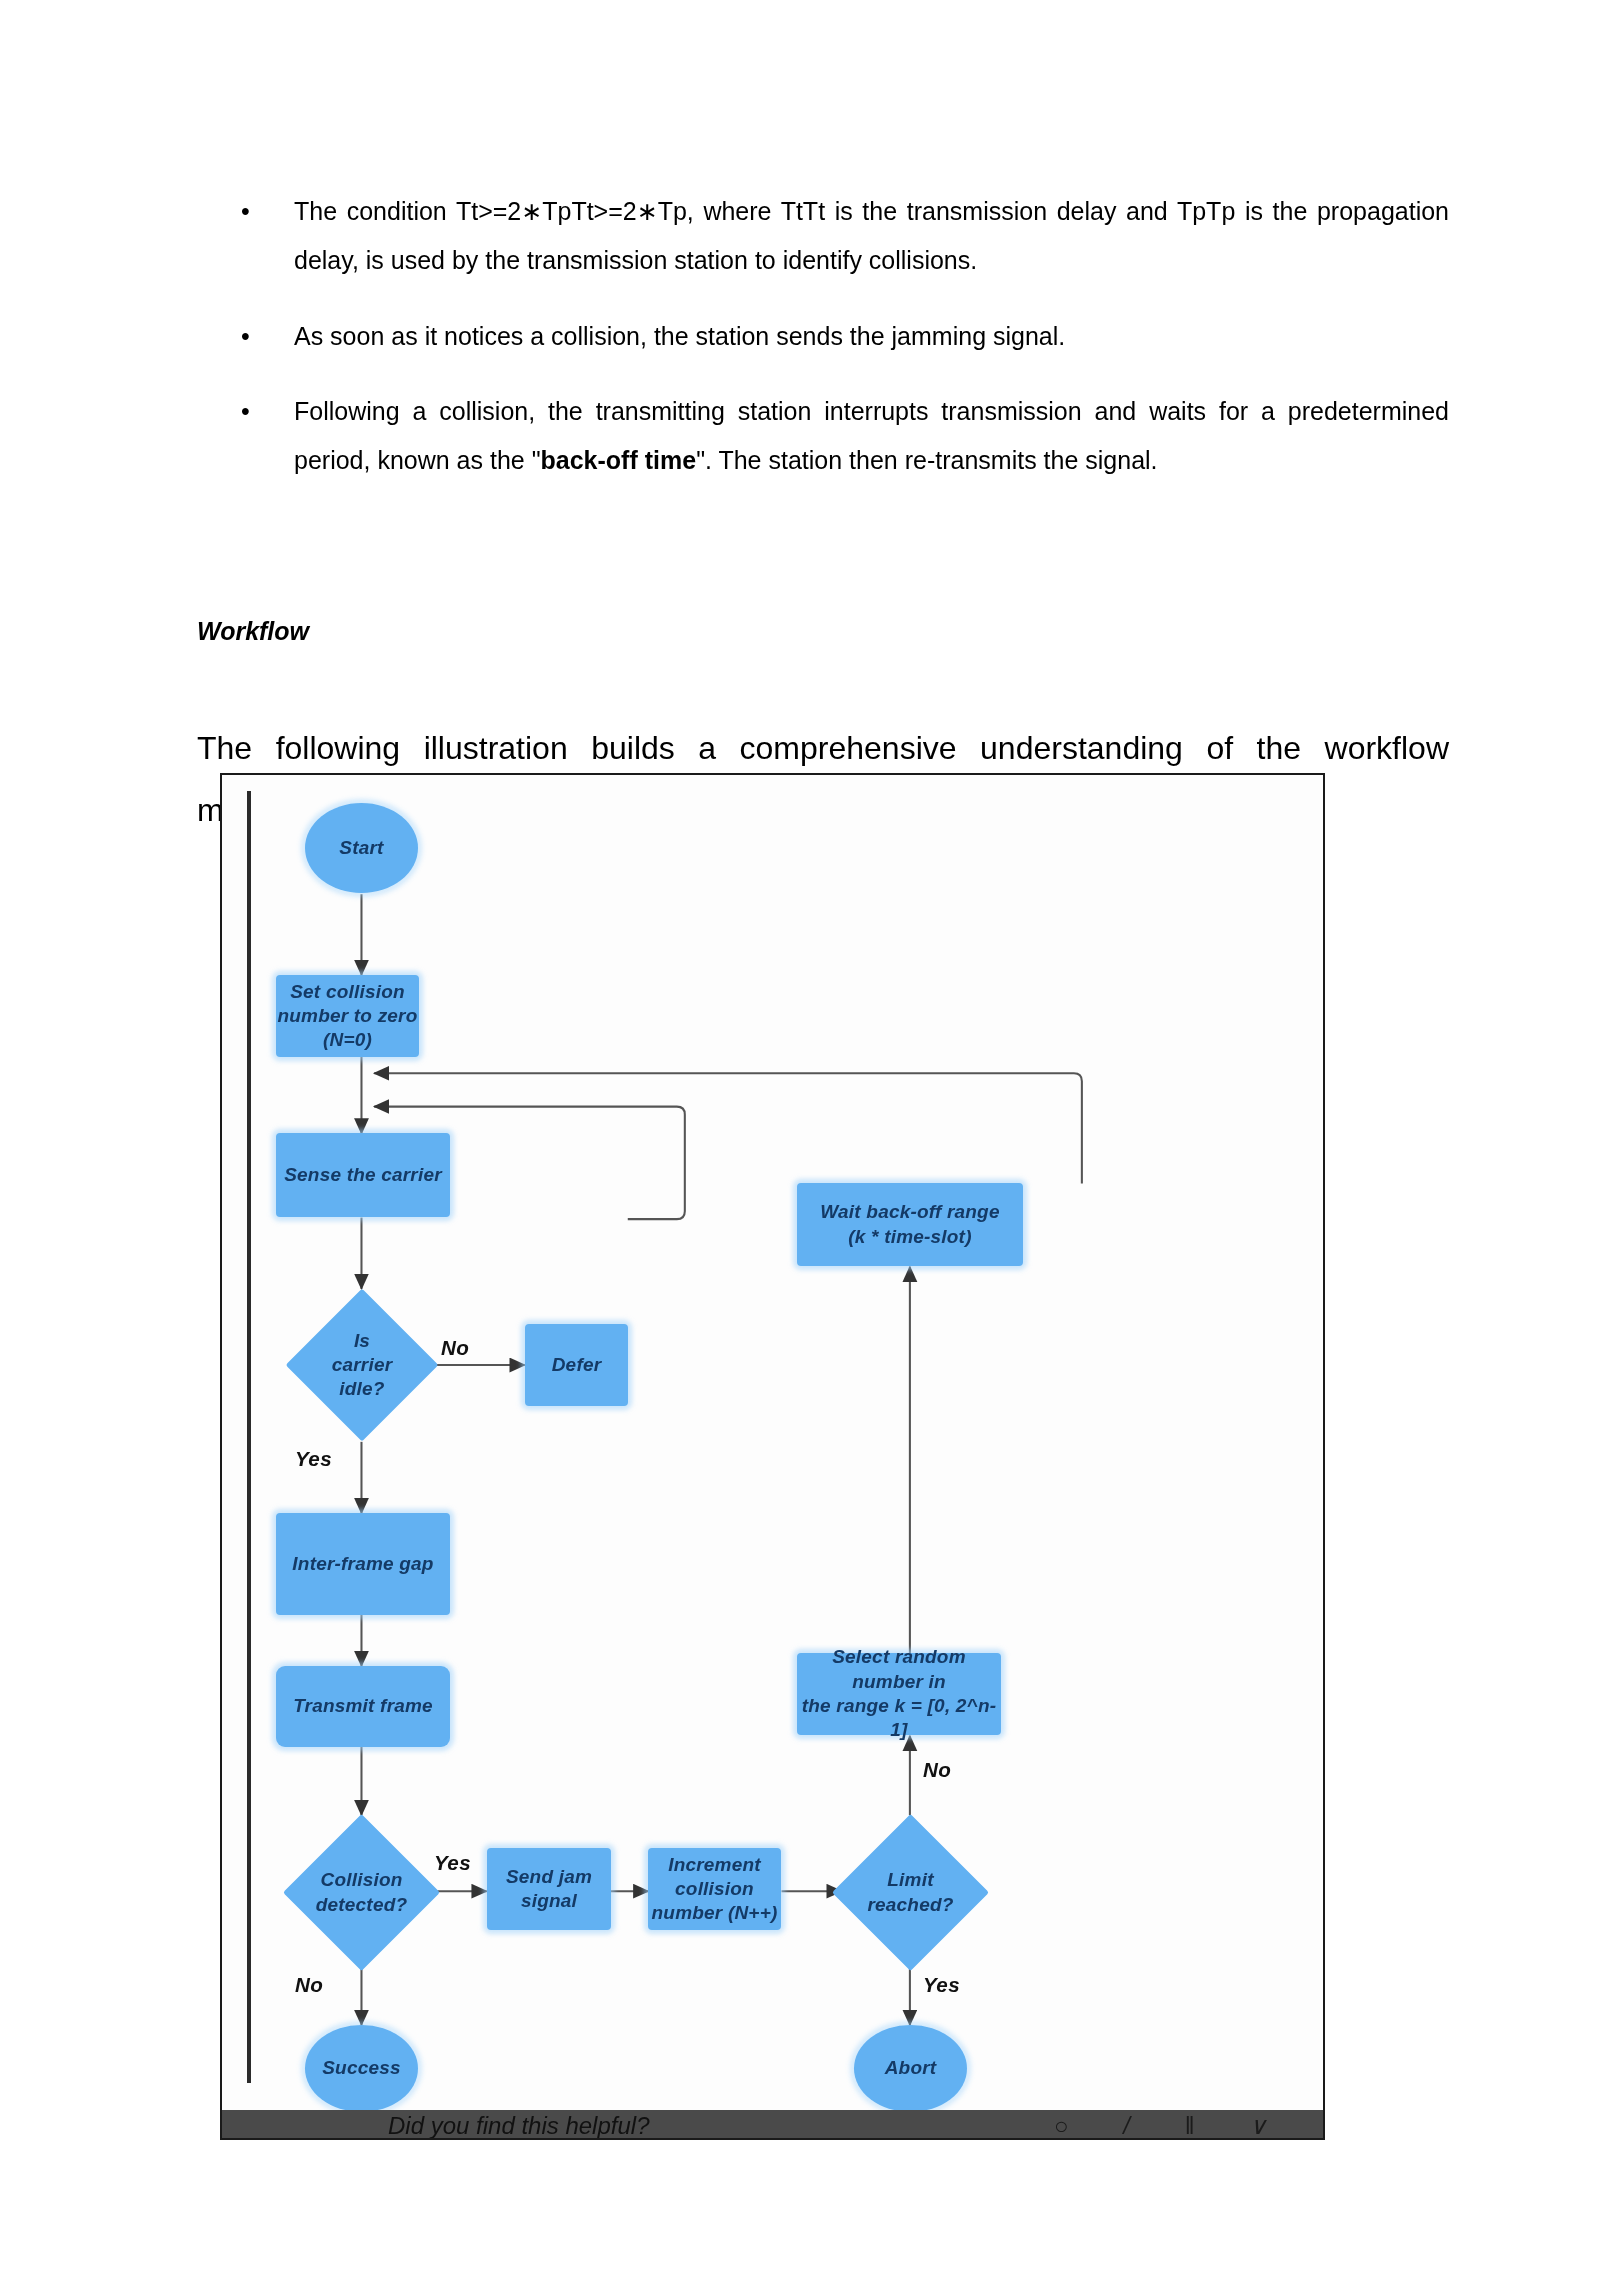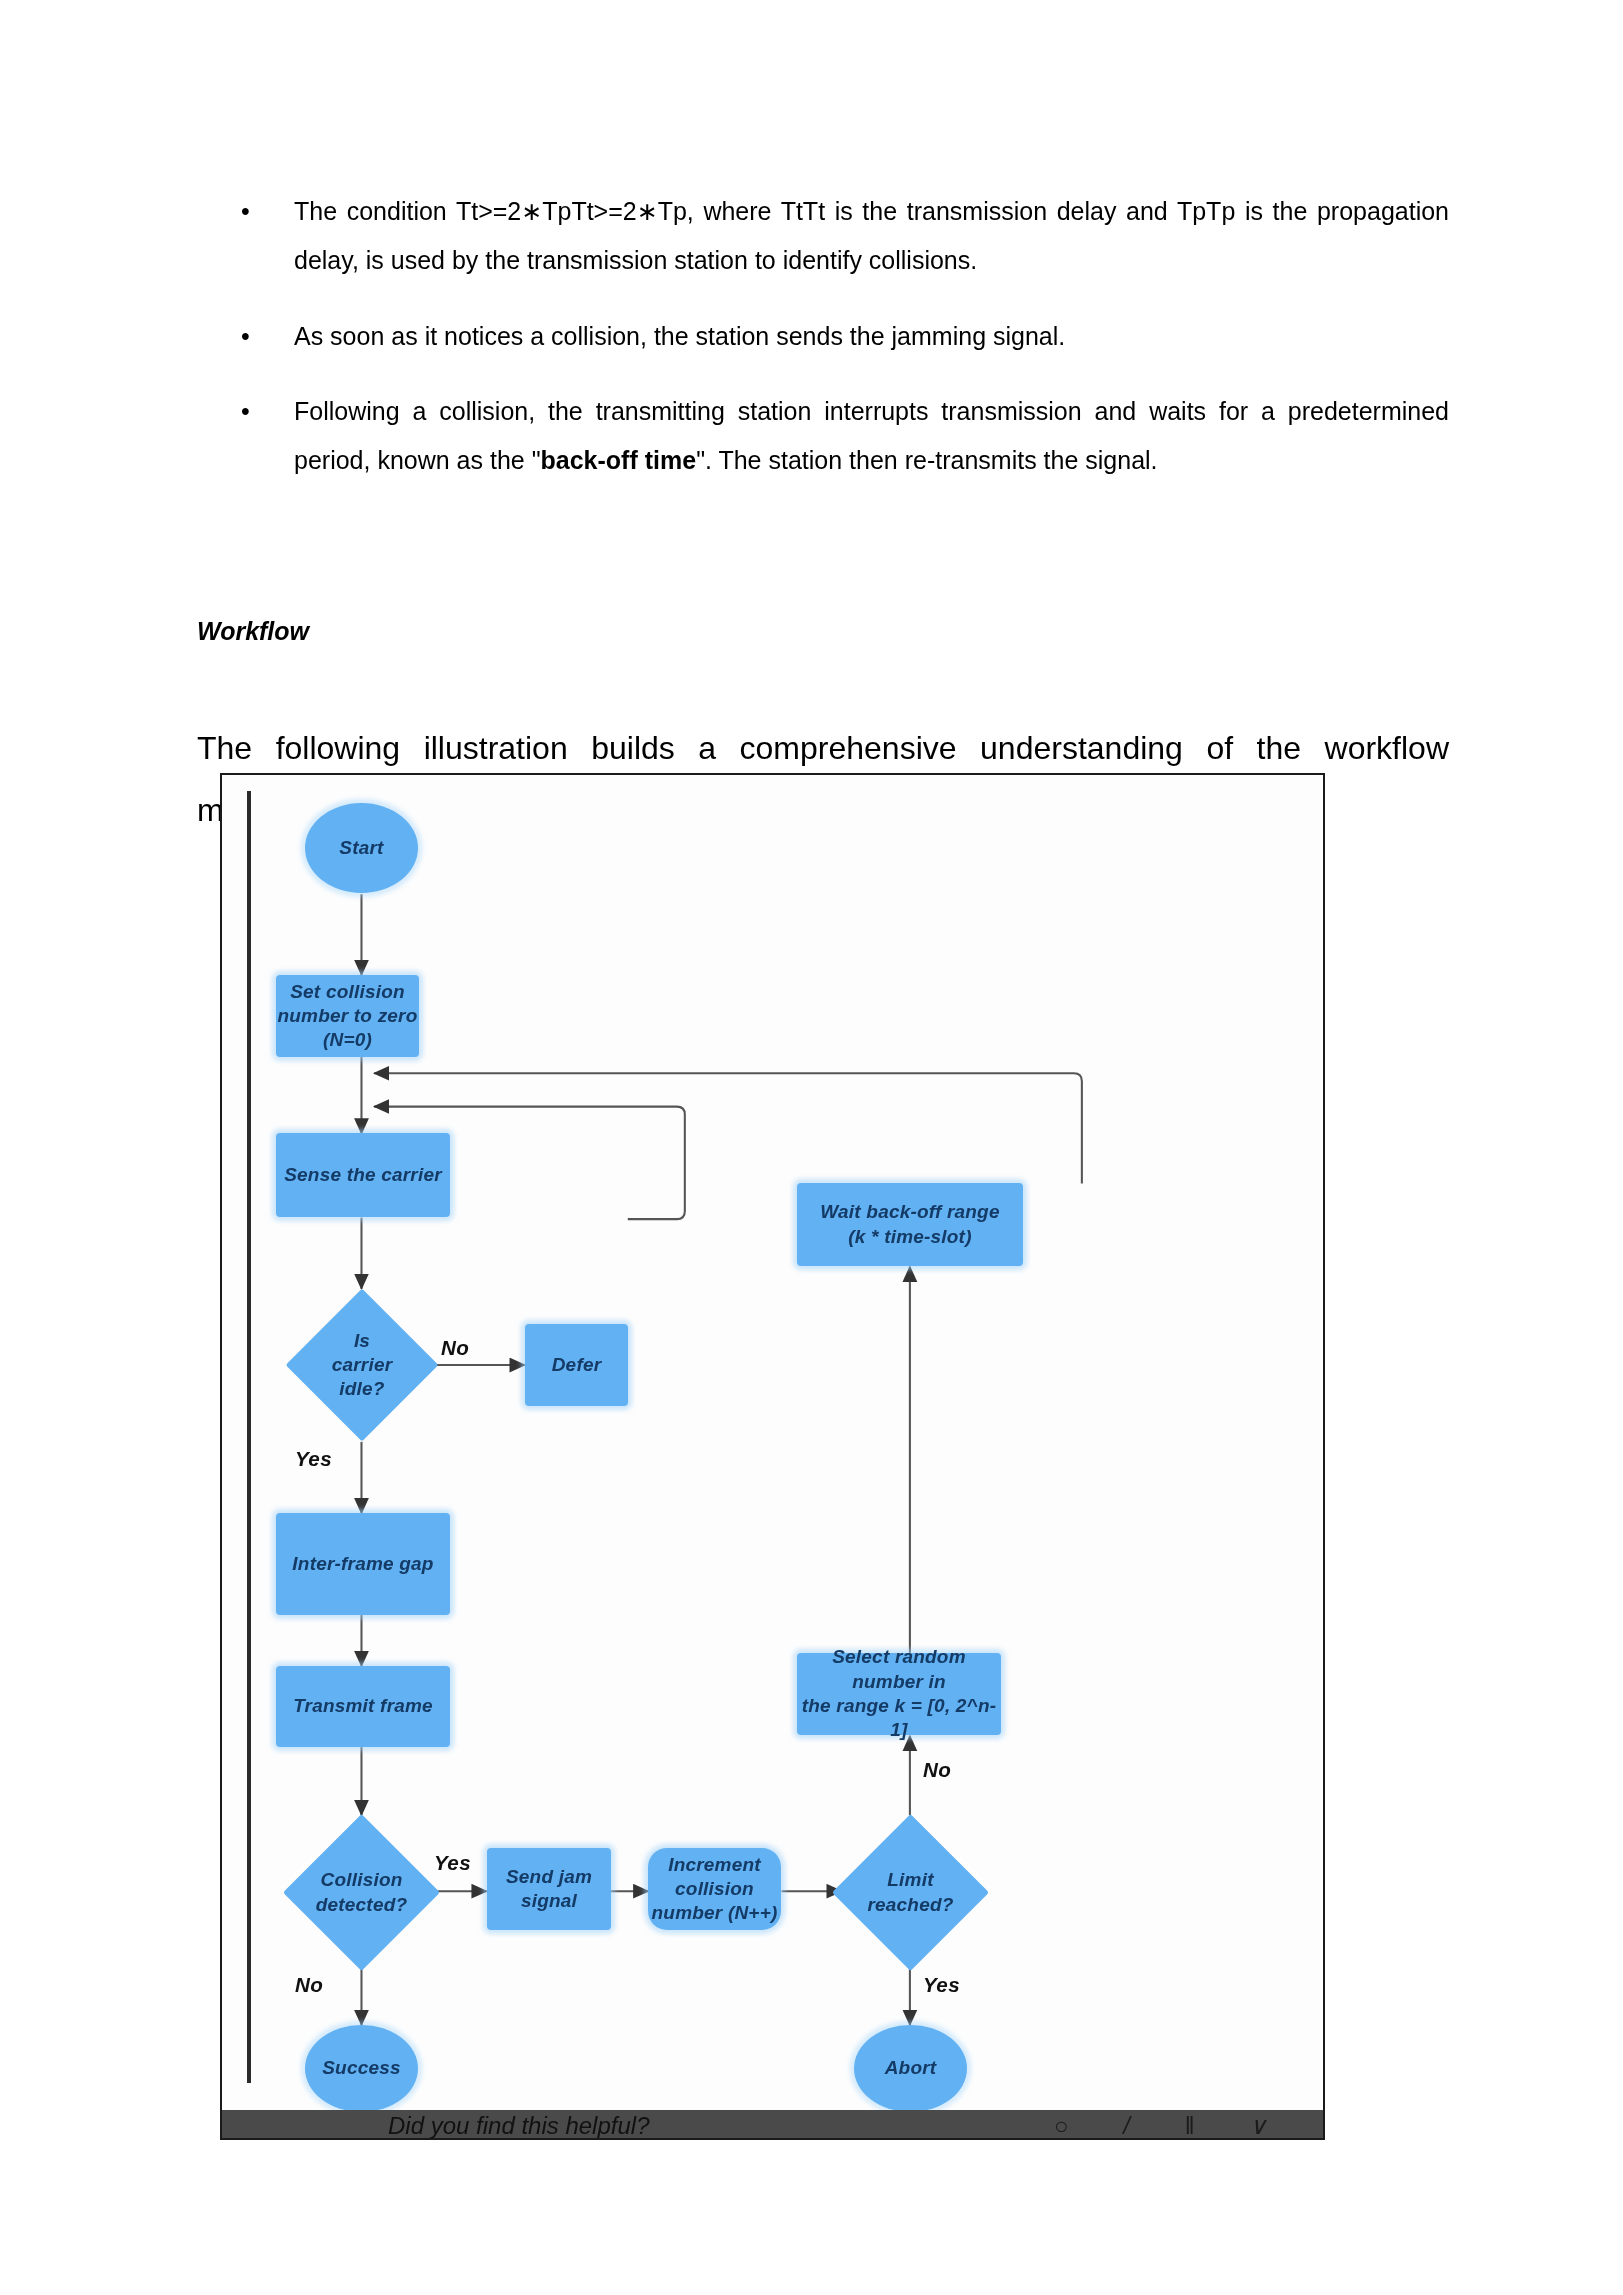--- a/index.html
+++ b/index.html
@@ -289,35 +289,35 @@
       </div>
 
       <div class="node process" style="left:303px; top:549px; width:103px; height:82px;">
         <span>Defer</span>
       </div>
 
       <div class="node process" style="left:54px; top:738px; width:174px; height:102px;">
         <span>Inter-frame gap</span>
       </div>
 
-      <div class="node process" style="left:54px; top:891px; width:174px; height:81px;">
+      <div class="node process" style="left:54px; top:891px; width:174px; height:81px;border-radius:9px;">
         <span>Transmit frame</span>
       </div>
 
       <div class="node decision" style="left:84px; top:1062px; width:111px; height:111px; flex-direction:column;">
         <div class="diamond-shape"></div>
         <span class="diamond-label">Collision</span>
         <span class="diamond-label">detected?</span>
       </div>
 
       <div class="node process" style="left:265px; top:1073px; width:124px; height:82px;">
         <span>Send jam signal</span>
       </div>
 
-      <div class="node process" style="left:426px; top:1073px; width:133px; height:82px; flex-direction:column;border-radius:19px;">
+      <div class="node process" style="left:426px; top:1073px; width:133px; height:82px; flex-direction:column;">
         <span>Increment collision</span>
         <span>number (N++)</span>
       </div>
 
       <div class="node decision" style="left:633px; top:1062px; width:111px; height:111px; flex-direction:column;">
         <div class="diamond-shape"></div>
         <span class="diamond-label">Limit</span>
         <span class="diamond-label">reached?</span>
       </div>
 

